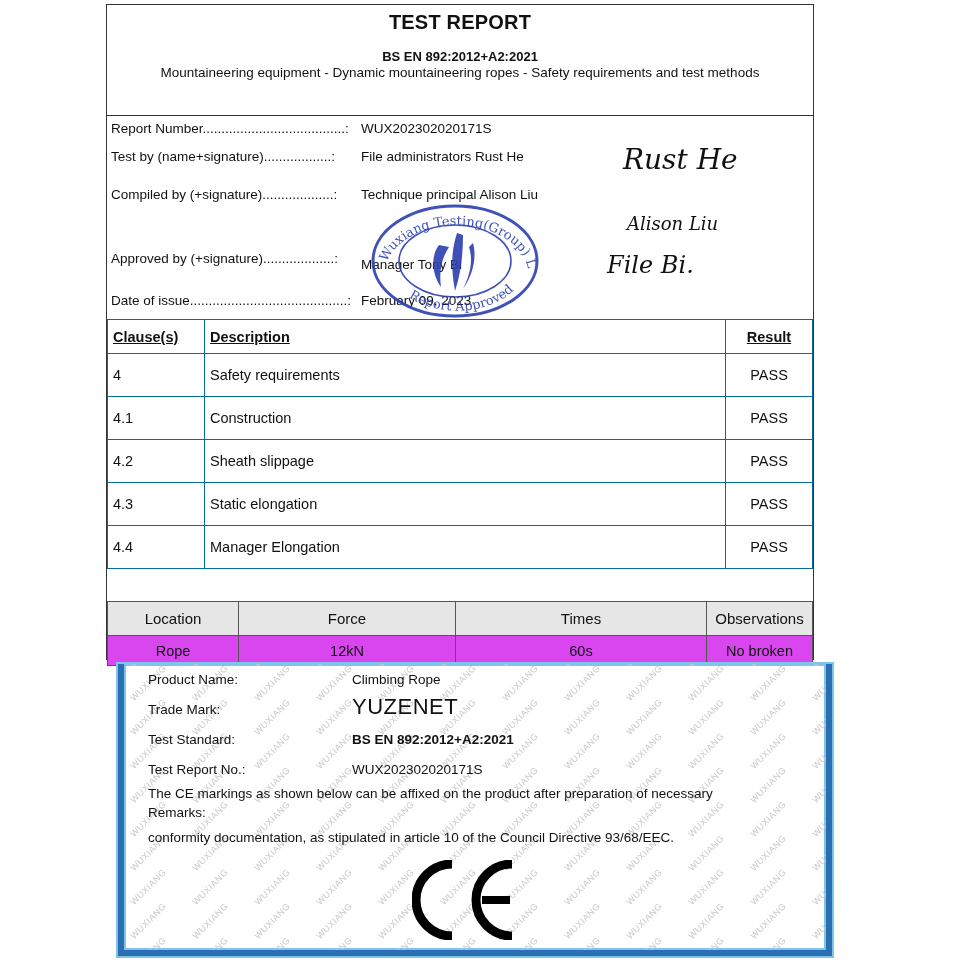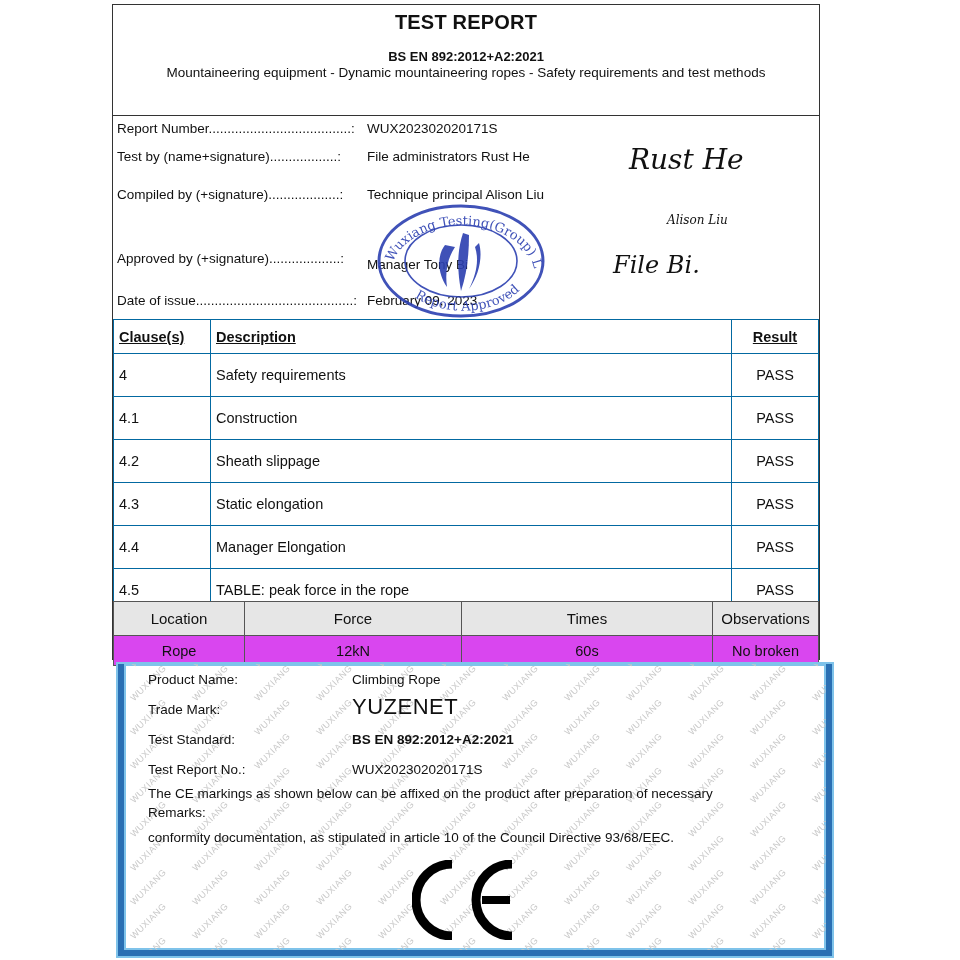--- a/index.html
+++ b/index.html
@@ -1,20 +1,20 @@
 <!DOCTYPE html>
 <html><head>
 <meta charset="utf-8">
 <style>
   html, body { margin:0; padding:0; background:#ffffff; }
   body { width:960px; height:960px; position:relative; overflow:hidden;
          font-family:"Liberation Sans", sans-serif; color:#111; }
 
   
-  .report { position:absolute; left:112px; top:4px; width:708px; height:656px;
+  .report { position:absolute; left:106px; top:4px; width:708px; height:656px;
             border:1.5px solid #333; box-sizing:border-box; }
   .hdr { position:absolute; left:0; top:0; width:100%; height:110px;
          border-bottom:1.5px solid #333; text-align:center; }
   .hdr .title { position:absolute; top:6px; left:0; right:0; font-size:20px; font-weight:bold; letter-spacing:0.2px; }
   .hdr .std { position:absolute; top:44px; left:0; right:0; font-size:13px; font-weight:bold; }
   .hdr .sub { position:absolute; top:60px; left:0; right:0; font-size:13.5px; }
 
   .info { position:absolute; left:0; top:110px; width:100%; height:204px; border-bottom:1.5px solid #333; }
   .info-row { position:absolute; left:4px; font-size:13.5px; white-space:nowrap; }
   .info-row .lbl { display:inline-block; width:244px; }
@@ -98,21 +98,21 @@
         <textPath href="#arcBot" startOffset="14%">Report Approved</textPath>
       </text>
       <g fill="#2b3fb0" opacity="0.9">
         <path d="M70 42 C 62 52, 62 70, 72 84 C 70 70, 72 56, 80 44 Z"></path>
         <path d="M88 30 C 82 48, 82 66, 86 88 C 92 70, 94 52, 94 32 Z"></path>
         <path d="M104 40 C 108 54, 104 72, 94 86 C 102 70, 104 56, 100 44 Z"></path>
       </g>
     </svg>
 
     <div class="sig" style="left:516px; top:28px; font-size:28px;">Rust He</div>
-    <div class="sig" style="left:520px; top:98px; font-size:12px;margin-left:34px;">Alison Liu</div>
+    <div class="sig" style="left:520px; top:98px; font-size:18px;">Alison Liu</div>
     <div class="sig" style="left:500px; top:136px; font-size:24px;">File Bi.</div>
   </div>
 
   <table class="clauses">
     <tbody>
         <tr>
       <th class="c1">Clause(s)</th>
       <th>Description</th>
       <th class="c3">Result</th>
     </tr>
@@ -132,25 +132,20 @@
       <td class="c3">PASS</td>
     </tr>
     <tr>
       <td class="c1">4.3</td>
       <td>Static elongation</td>
       <td class="c3">PASS</td>
     </tr>
     <tr>
       <td class="c1">4.4</td>
       <td>Manager Elongation</td>
-      <td class="c3">PASS</td>
-    </tr>
-    <tr>
-      <td class="c1">4.5</td>
-      <td>TABLE: peak force in the rope</td>
       <td class="c3">PASS</td>
     </tr>
   </tbody>
     </table>
 
   <table class="peak">
     <tbody>
         <tr class="ph">
       <td style="width:128px">Location</td>
       <td style="width:214px">Force</td>

